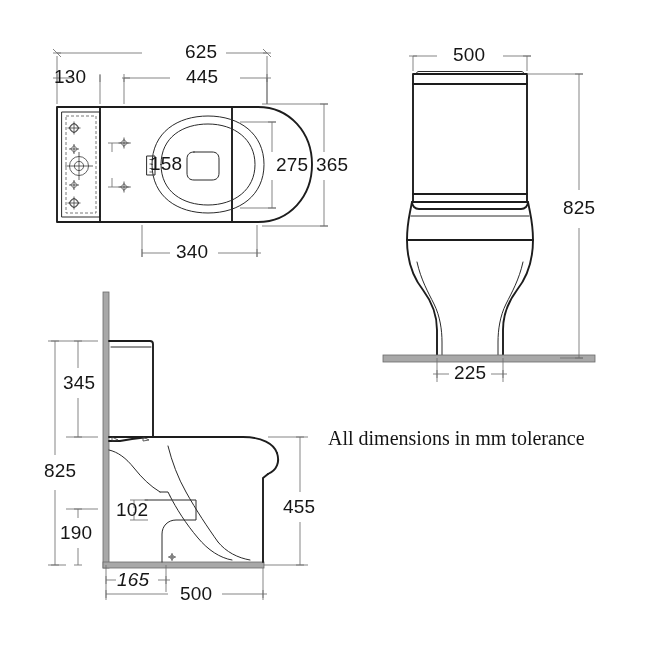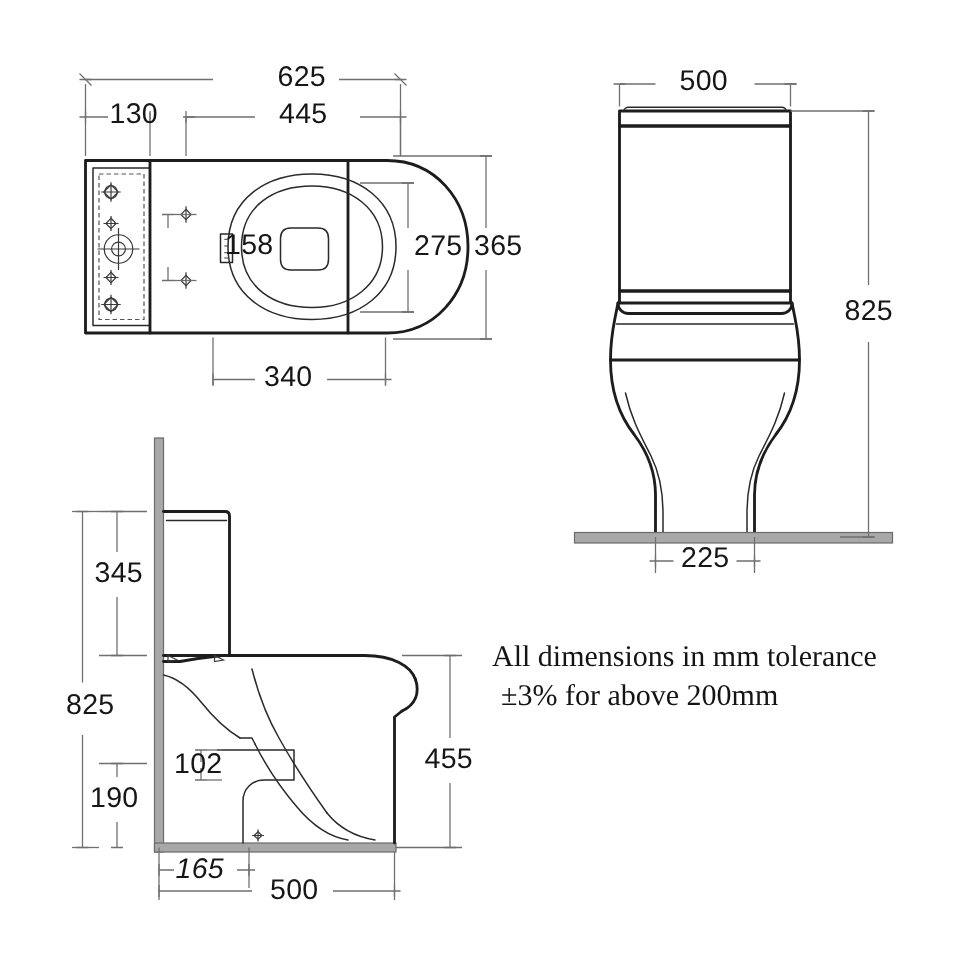--- a/index.html
+++ b/index.html
@@ -262,37 +262,36 @@
       <path class="dim" d="M106,576 L106,584 M166,576 L166,584"></path>
 
       <path class="ext" d="M106,565 L106,600"></path>
       <path class="ext" d="M263,568 L263,600"></path>
       <path class="dim" d="M106,594 L168,594 M222,594 L267,594"></path>
       <path class="dim" d="M106,590 L106,598 M263,590 L263,598"></path>
     </g>
   </svg>
 
   <div class="dimtext" style="left:185px;top:42px;">625</div>
-  <div class="dimtext" style="left:73px;top:67px;">130</div>
+  <div class="dimtext" style="left:54px;top:67px;">130</div>
   <div class="dimtext" style="left:186px;top:67px;">445</div>
   <div class="dimtext" style="left:103px;top:154px;margin-left:47px;">158</div>
   <div class="dimtext" style="left:276px;top:155px;">275</div>
   <div class="dimtext" style="left:316px;top:155px;">365</div>
   <div class="dimtext" style="left:176px;top:242px;">340</div>
 
   <div class="dimtext" style="left:453px;top:45px;">500</div>
   <div class="dimtext" style="left:563px;top:198px;">825</div>
   <div class="dimtext" style="left:454px;top:363px;text-align:center;">225</div>
 
   <div class="dimtext" style="left:63px;top:373px;">345</div>
   <div class="dimtext" style="left:44px;top:461px;">825</div>
   <div class="dimtext" style="left:60px;top:523px;">190</div>
   <div class="dimtext" style="left:116px;top:500px;">102</div>
   <div class="dimtext" style="left:283px;top:497px;">455</div>
   <div class="dimtext" style="left:117px;top:570px;font-style:italic;">165</div>
   <div class="dimtext" style="left:180px;top:584px;">500</div>
 
   <div class="note" style="left:328px;top:425px;">
     <span class="ln">All dimensions in mm tolerance</span>
-    <span class="ln i">±3% for above 200mm</span>
   </div>
 
 </div>
 
 </body></html>

